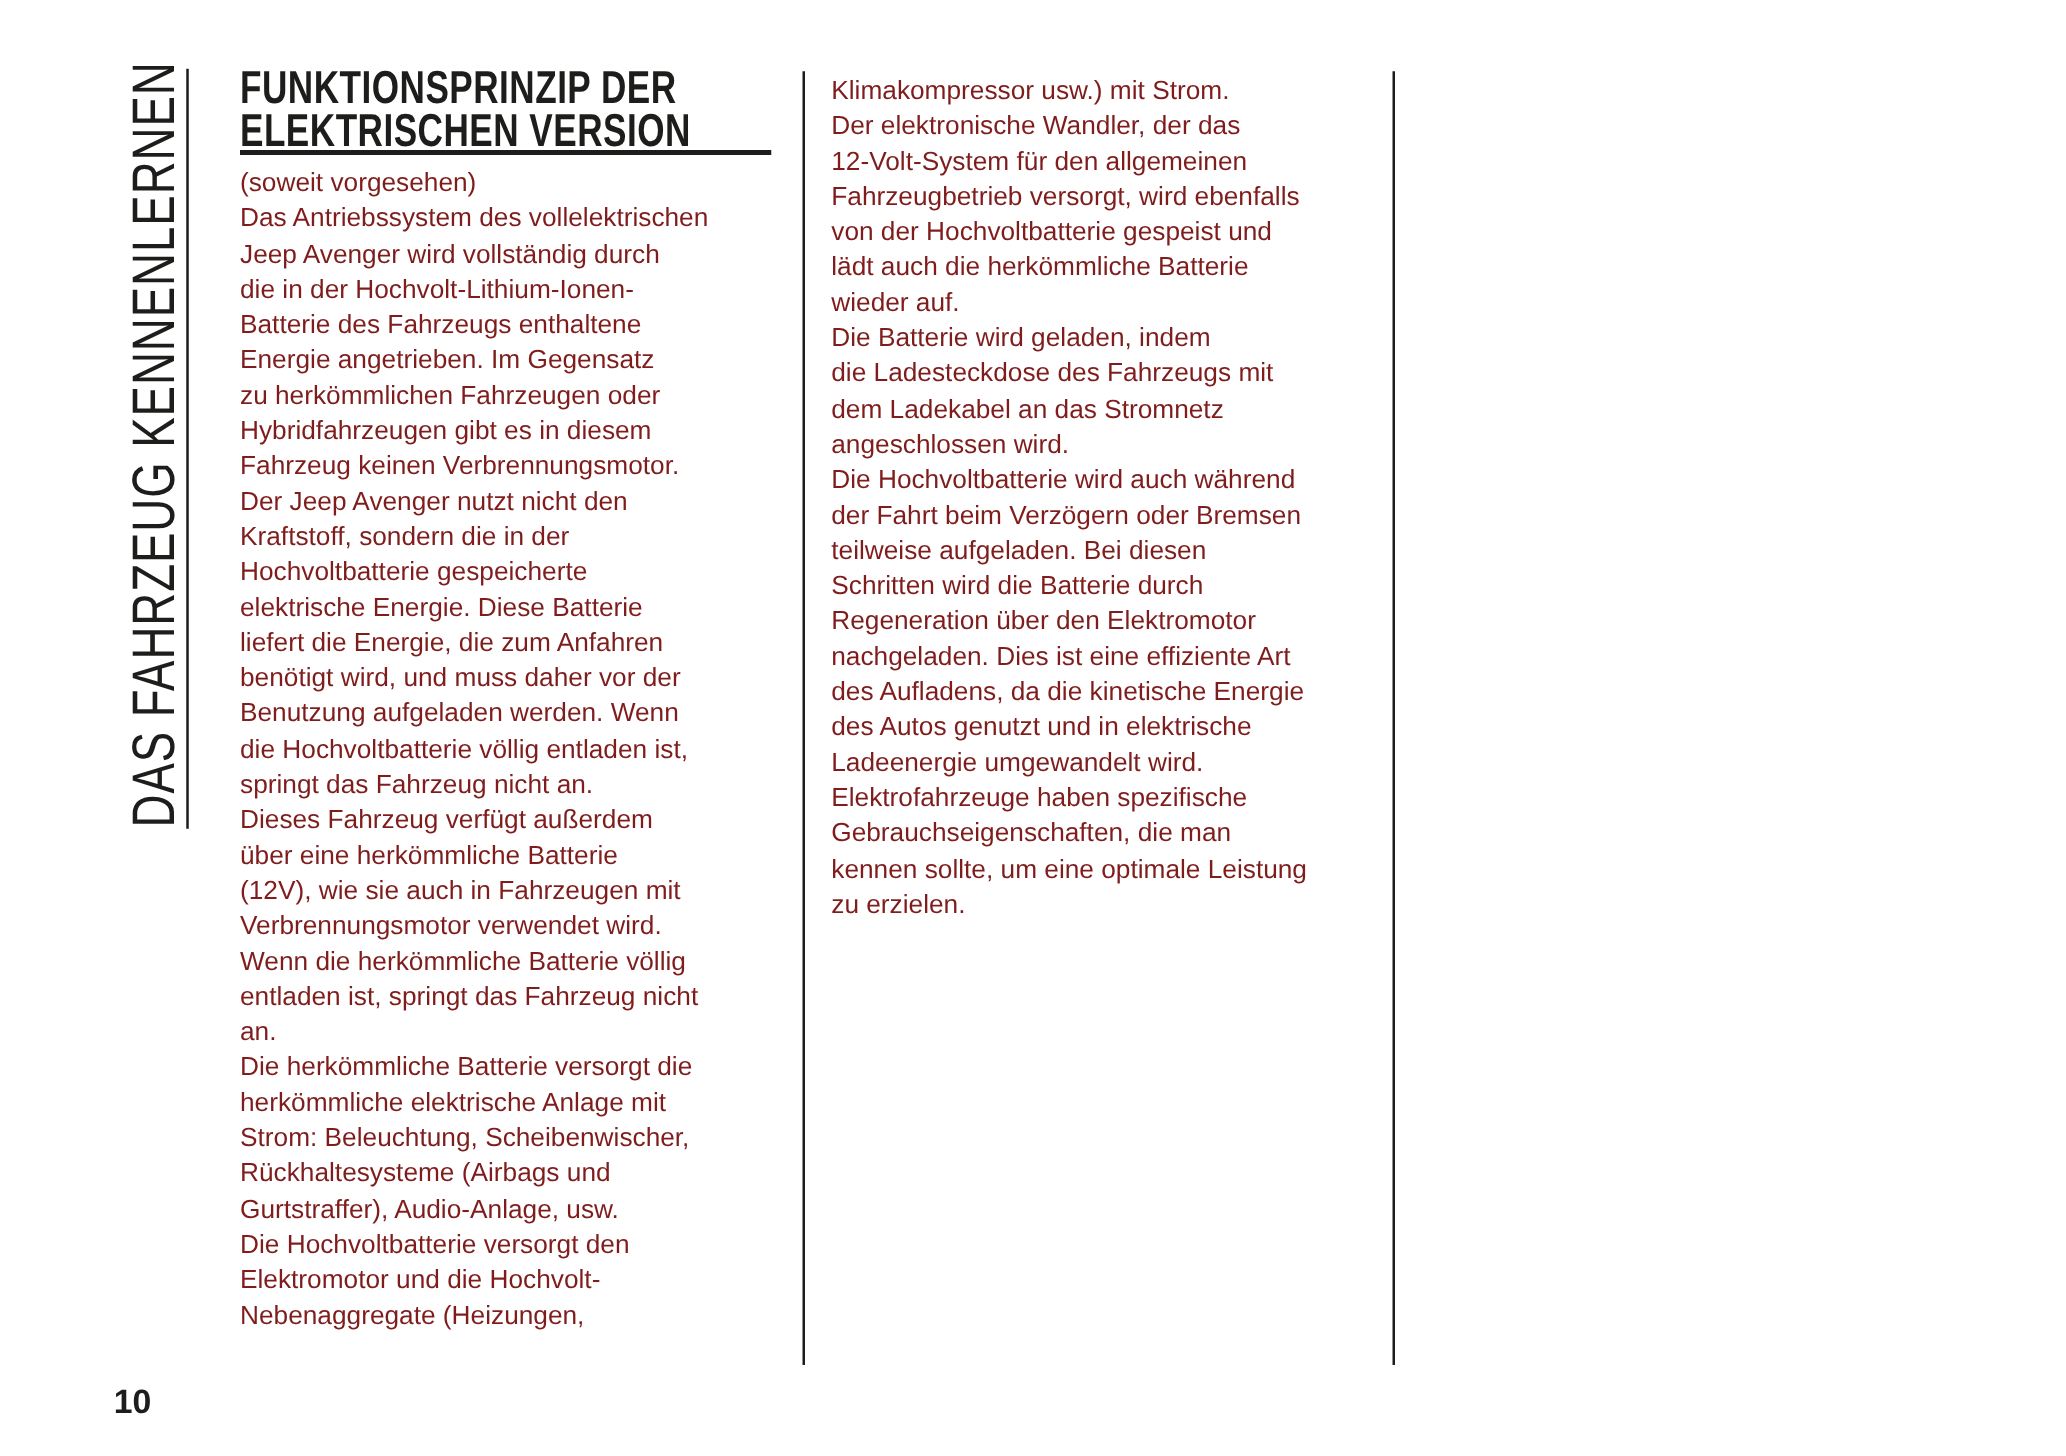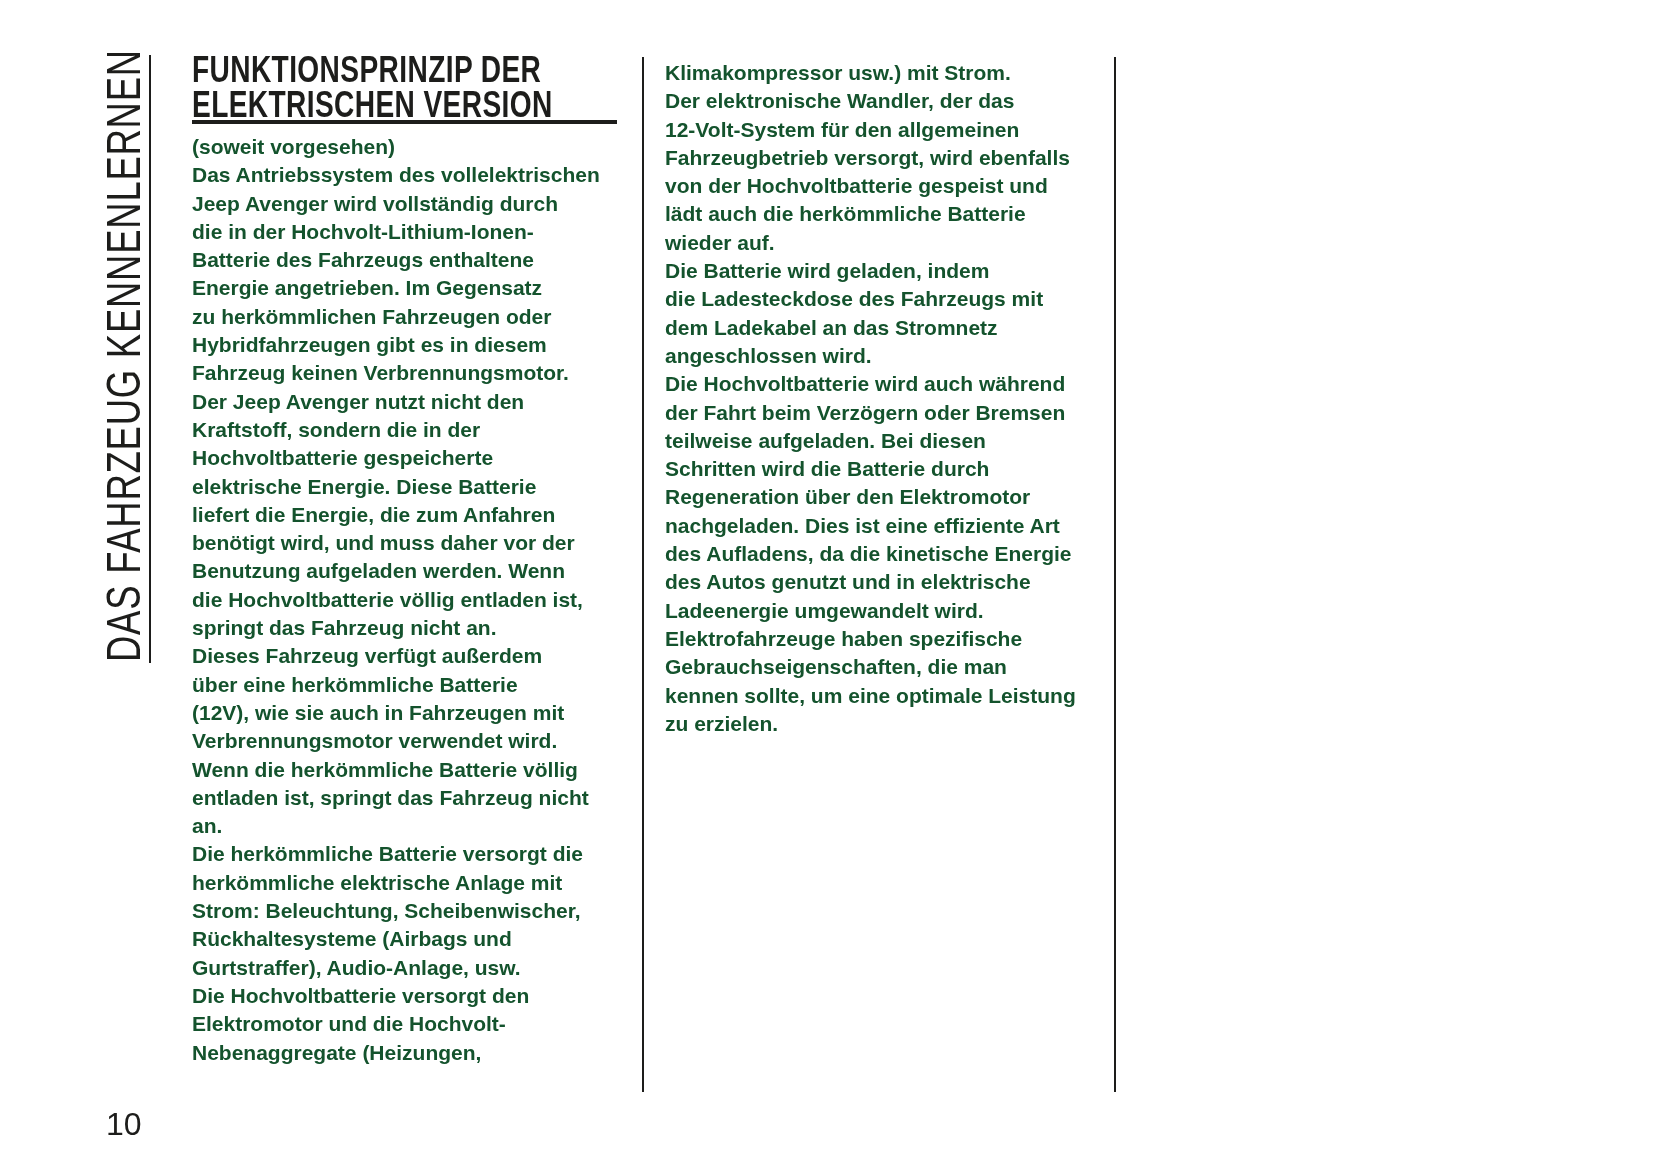--- a/index.html
+++ b/index.html
@@ -51,40 +51,39 @@
     top: 120px;
     width: 425px;
     height: 4px;
     background: #1d1d1b;
   }
   .body-col {
     position: absolute;
     font-size: 21px;
     line-height: 28.3px;
     white-space: pre;
-    color: #14532d;
-    font-weight: bold;
+    color: #7f1d1d;
   }
   .col-left  { left: 192px; top: 133px; width: 450px; }
   .col-right { left: 665px; top: 59px;  width: 450px; }
   .col-divider {
     position: absolute;
     top: 57px;
     width: 2px;
     height: 1035px;
     background: #1d1d1b;
   }
   .divider-mid   { left: 642px; }
   .divider-right { left: 1114px; }
   .page-number {
     position: absolute;
-    left: 106px;
+    left: 91px;
     top: 1106px;
-    font-size: 32px;
-    font-weight: 400;
+    font-size: 27px;
+    font-weight: 700;
     color: #1d1d1b;
   }
 </style>
 </head>
 <body>
 
 <div class="page">
 
   <div class="sidebar-label">DAS FAHRZEUG KENNENLERNEN</div>
 

